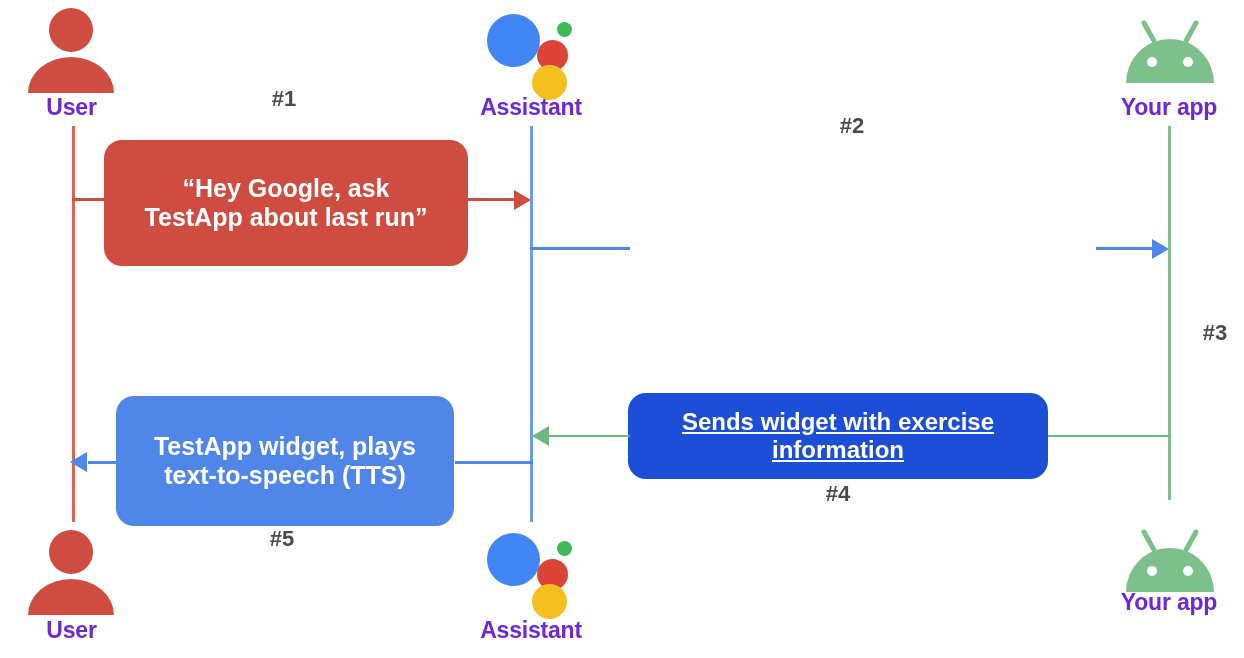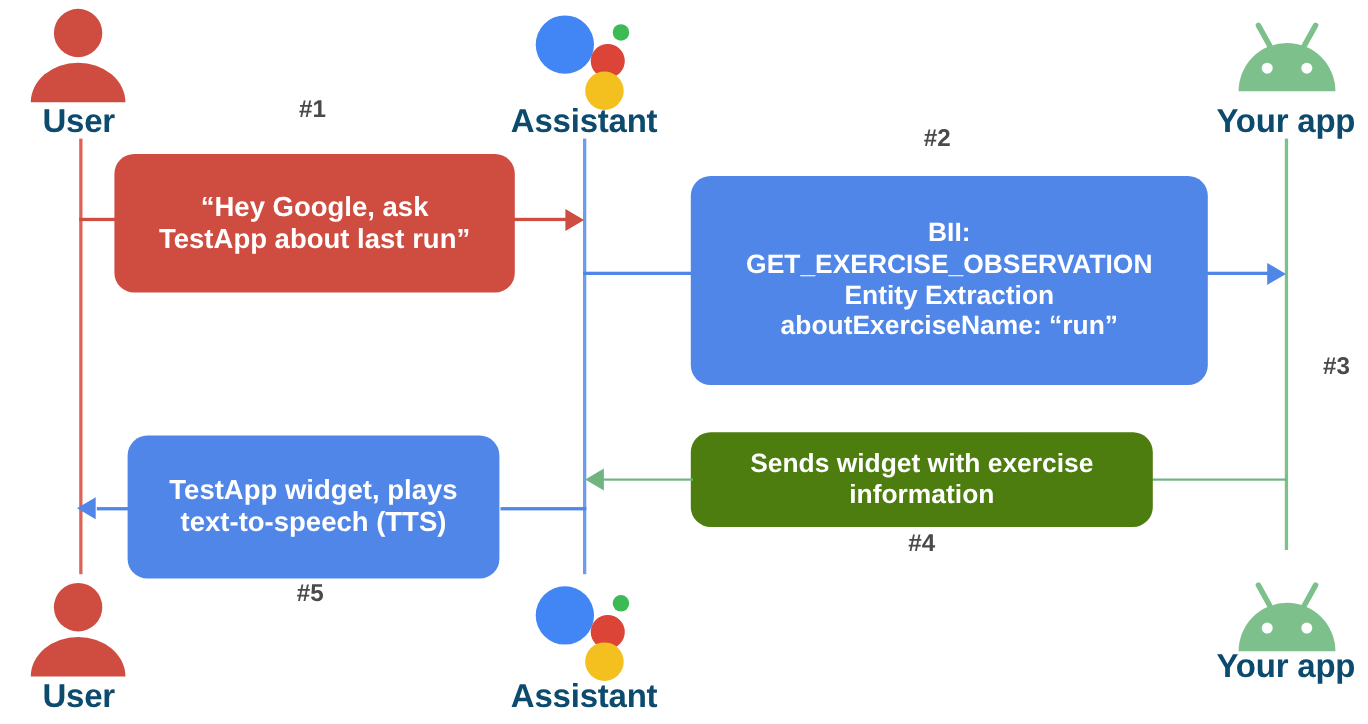--- a/index.html
+++ b/index.html
@@ -21,23 +21,23 @@
 
   
   .lifeline { position: absolute; width: 3px; }
   .lifeline.user      { background: #dd6257; }
   .lifeline.assistant { background: #6c9ceb; }
   .lifeline.app       { background: #7ec08c; }
 
   
   .actor-label {
     position: absolute;
-    font-size: 30px;
+    font-size: 23px;
     font-weight: 700;
-    color: #0c4a6e;
+    color: #6d28d9;
     letter-spacing: -0.2px;
     white-space: nowrap;
     text-align: center;
   }
 
   
   .step-label {
     position: absolute;
     font-size: 22px;
     font-weight: 700;
@@ -55,21 +55,21 @@
     justify-content: center;
     text-align: center;
     color: #ffffff;
     font-weight: 700;
     line-height: 1.18;
     box-sizing: border-box;
     padding: 6px 10px;
   }
   .msgbox.red   { background: #cf4c40; }
   .msgbox.blue  { background: #4f86e8; }
-  .msgbox.green { background: #4d7c0f; }
+  .msgbox.green { background: #1d4ed8; text-decoration: underline; }
   .msgbox .txt { width: 100%; white-space: pre-line; }
 
   
   .conn { position: absolute; height: 3px; }
   .conn.red   { background: #cf4c40; }
   .conn.blue  { background: #4f86e8; }
   .conn.green { background: #6fb580; }
   .conn.thin  { height: 2px; }
 
   .arrowhead { position: absolute; width: 0; height: 0; }
@@ -148,26 +148,20 @@
 
   <div class="msgbox red" style="left:104px; top:140px; width:364px; height:126px; font-size:25px;justify-content:flex-end;">
     <span class="txt">“Hey Google, ask
 TestApp about last run”</span>
   </div>
 
   <div class="step-label" style="left:798px; top:113px; width:108px;">#2</div>
 
   <div class="conn blue" style="left:530px; top:247px; width:100px;"></div>
 
-  <div class="msgbox blue" style="left:628px; top:160px; width:470px; height:190px; font-size:24px;">
-    <span class="txt">BII:
-GET_EXERCISE_OBSERVATION
-Entity Extraction
-aboutExerciseName: “run”</span>
-  </div>
 
   <div class="conn blue" style="left:1096px; top:247px; width:58px;"></div>
   <div class="arrowhead right-blue" style="left:1152px; top:239px;"></div>
   <div class="step-label" style="left:1186px; top:320px; width:58px;">#3</div>
 
   <div class="conn green thin" style="left:1046px; top:435px; width:124px;"></div>
 
   <div class="msgbox green" style="left:628px; top:393px; width:420px; height:86px; font-size:24px;">
     <span class="txt">Sends widget with exercise
 information</span>

